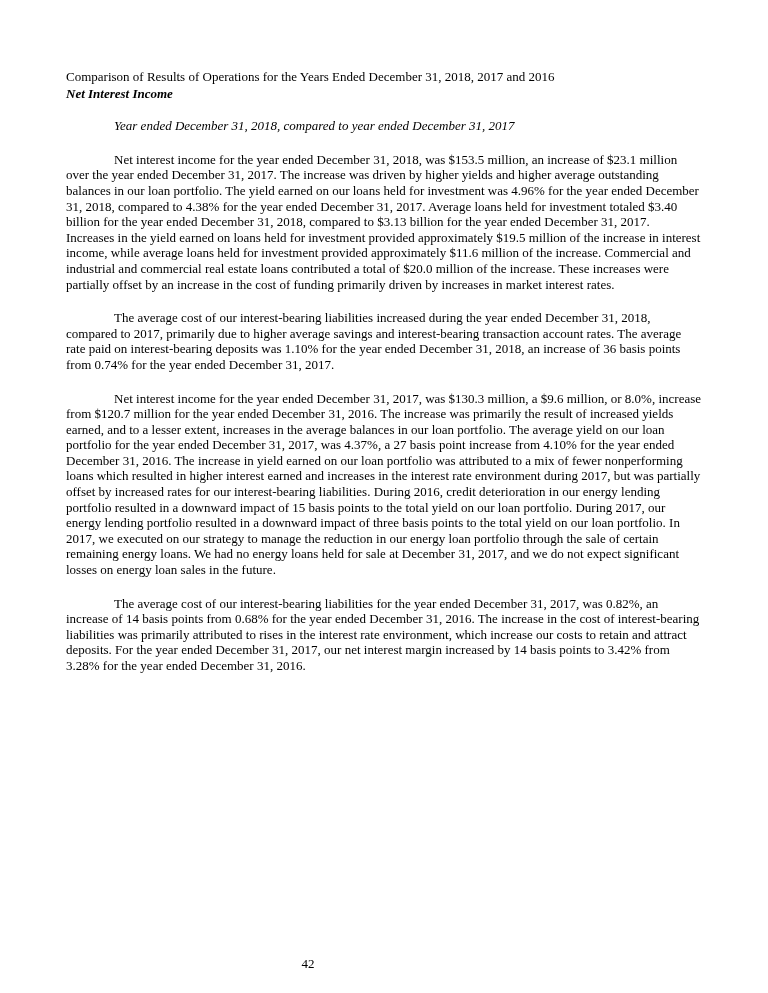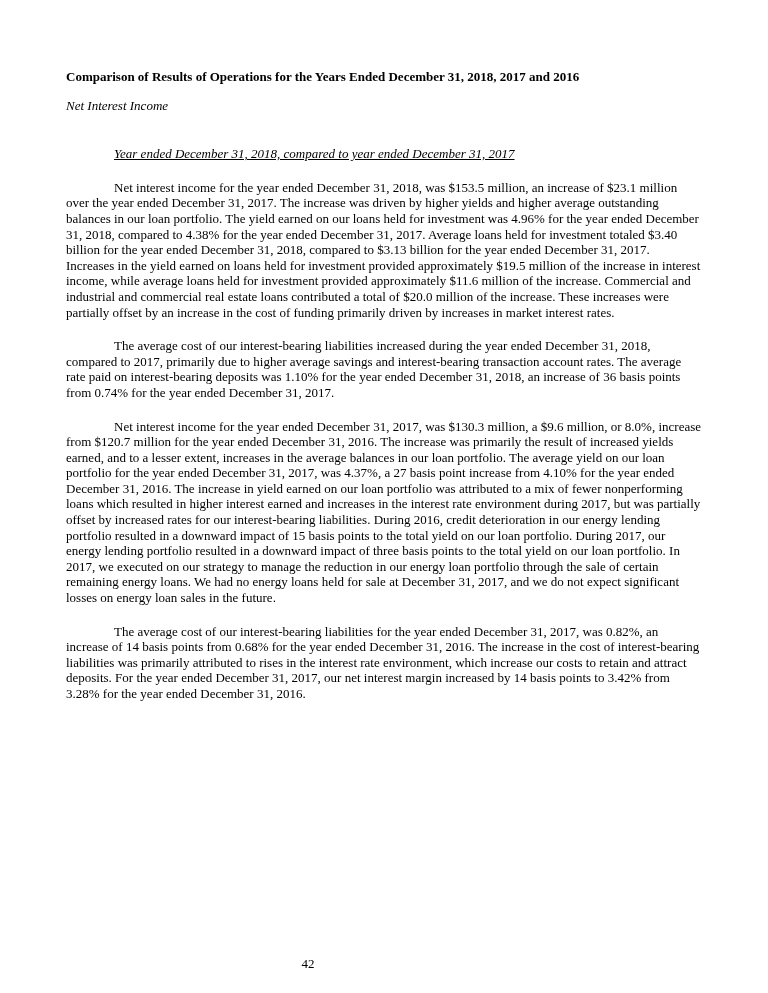--- a/index.html
+++ b/index.html
@@ -26,34 +26,33 @@
   .content {
     position: absolute;
     left: 66px;
     top: 69px;
     width: 635px;
     font-size: 13px;
     line-height: 15.6px;
     text-align: left;
   }
   .doc-heading {
-    font-weight: bold;
+    font-weight: normal;
     font-size: 13px;
-    margin: 0 0 13px 0;
+    margin: 0 0 1px 0;
   }
   .doc-subheading {
-    font-weight: normal;
+    font-weight: bold;
     font-style: italic;
-    margin: 0 0 33px 0;
+    margin: 0 0 17px 0;
   }
   .section-title {
     font-style: italic;
     text-indent: 48px;
     margin: 0 0 11px 0;
-    text-decoration: underline;
   }
   .section-title.later {
     margin-top: 4px;
   }
   .body-para {
     text-indent: 48px;
     margin: 18px 0 9px 0;
   }
   .page-number {
     position: absolute;

